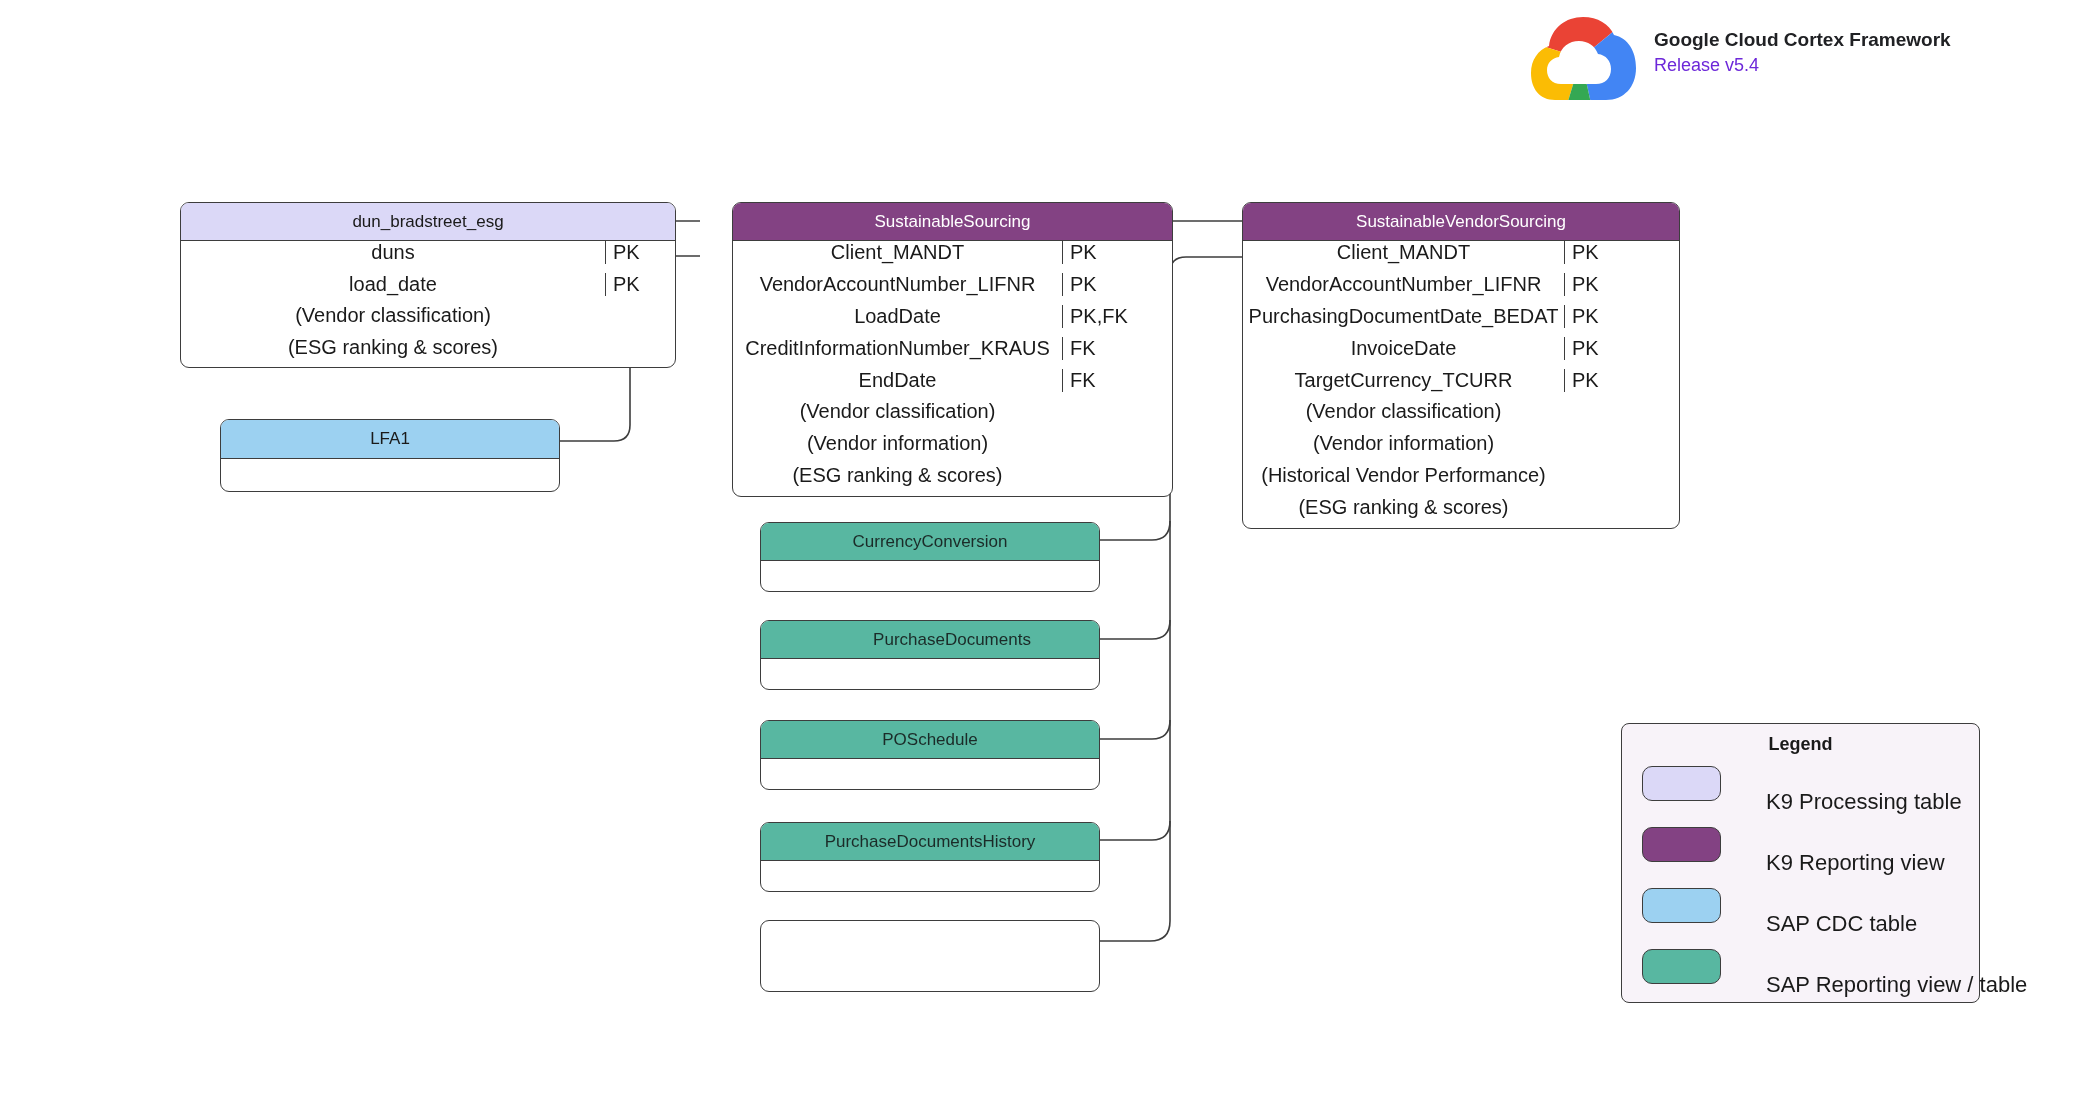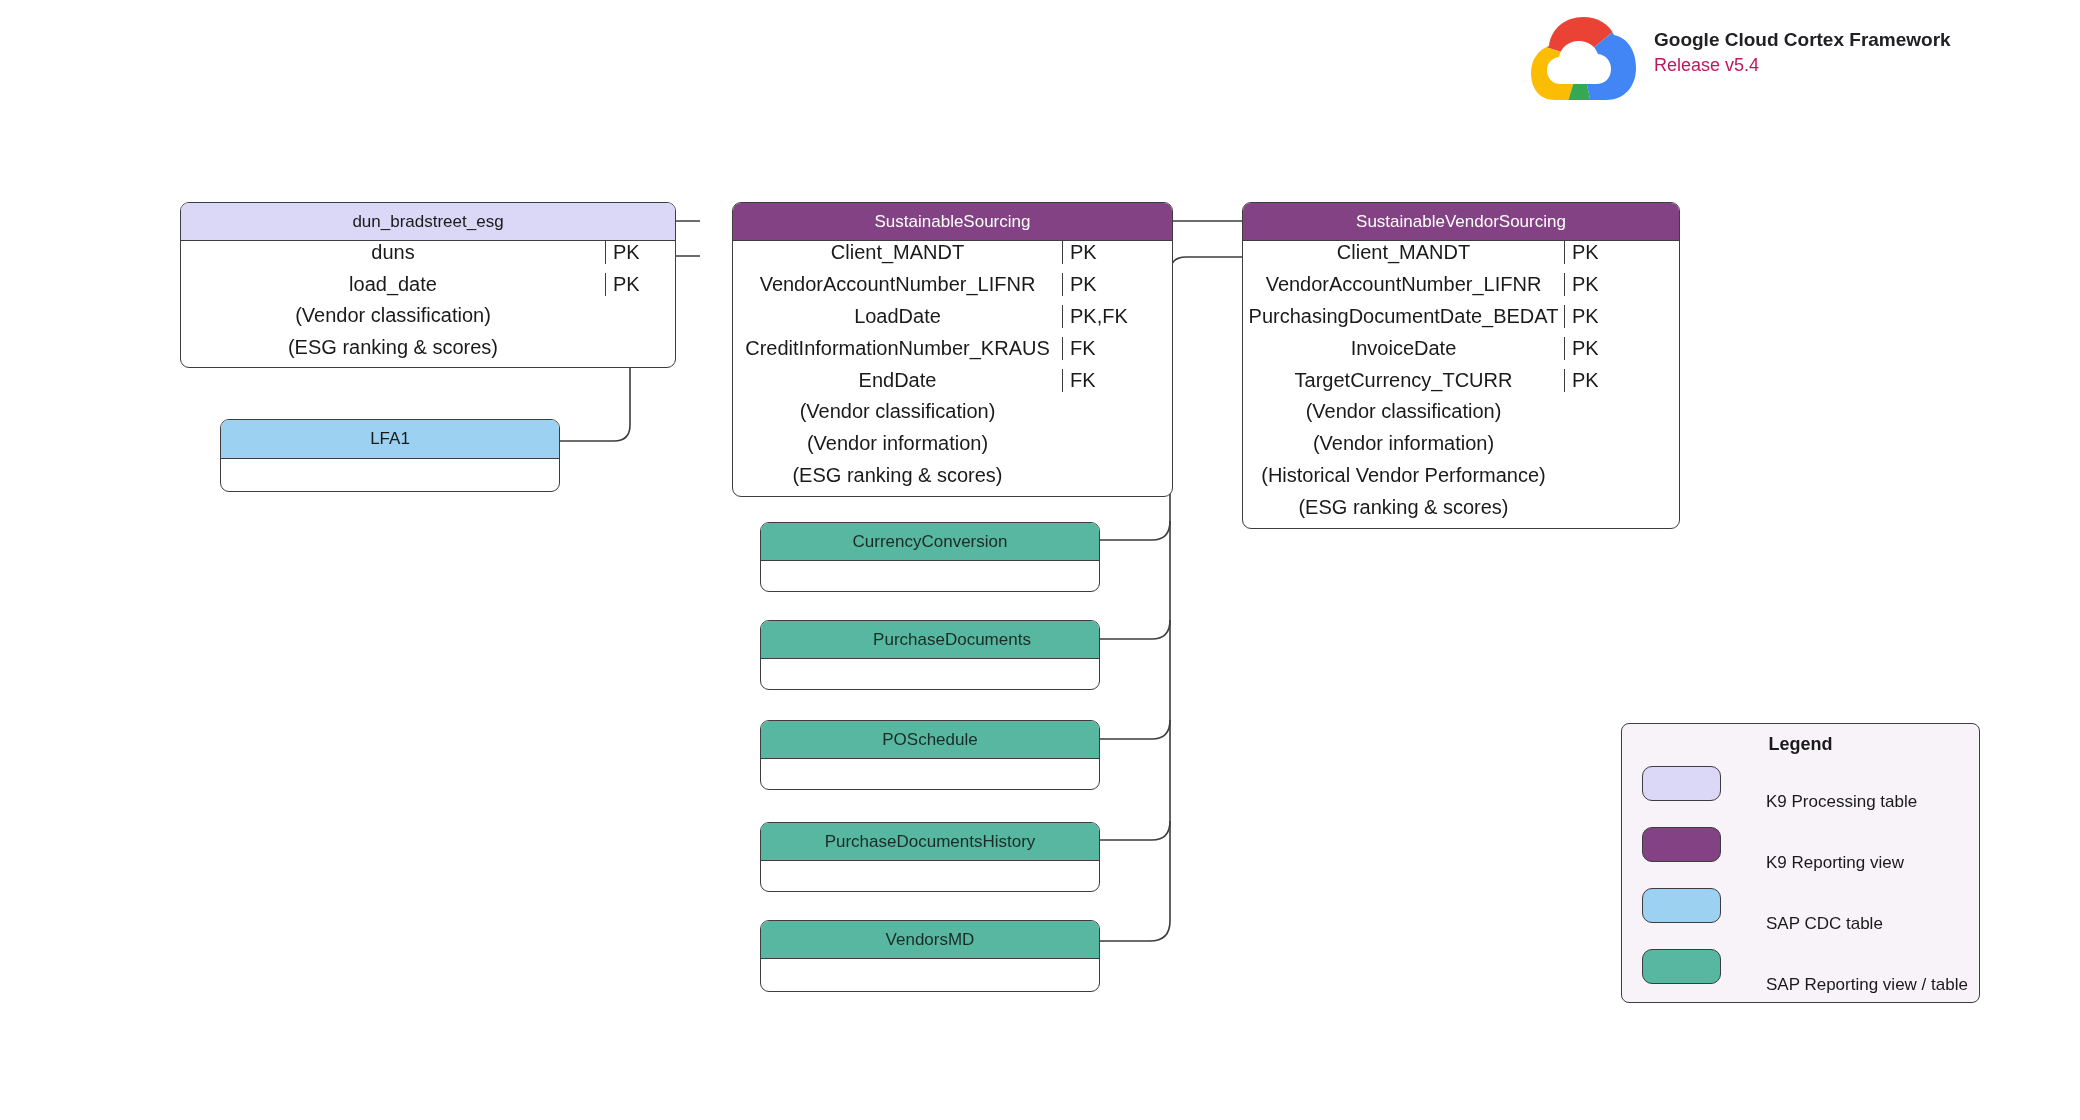--- a/index.html
+++ b/index.html
@@ -8,21 +8,21 @@
 
   
   #connectors{position:absolute;left:0;top:0;width:2080px;height:1120px;}
   #connectors path{fill:none;stroke:#3d3d3d;stroke-width:1.6px;}
 
   
   .brand{position:absolute;left:1528px;top:10px;display:flex;align-items:center;}
   .brand .logo{width:110px;height:93px;display:block;}
   .brand-text{margin-left:16px;margin-top:-8px;}
   .brand-title{font-size:19px;font-weight:bold;color:#202124;line-height:1.3;}
-  .brand-sub{font-size:18px;color:#be185d;line-height:1.35;}
+  .brand-sub{font-size:18px;color:#6d28d9;line-height:1.35;}
 
   
   .entity{position:absolute;box-sizing:border-box;border:1.6px solid #3d3d3d;border-radius:9px;
           background:#fff;display:flex;flex-direction:column;overflow:hidden;}
   .entity-header{flex:0 0 auto;display:flex;align-items:center;justify-content:center;
           border-bottom:1.6px solid #3d3d3d;font-size:17px;box-sizing:border-box;}
   .entity-body{flex:1 1 auto;display:flex;flex-direction:column;}
   .entity-row{flex:1 1 0;display:flex;align-items:flex-start;font-size:20px;}
   .row-name{flex:1 1 auto;display:flex;align-items:center;justify-content:center;white-space:nowrap;}
   .row-key{flex:0 0 auto;border-left:1.6px solid #3d3d3d;display:flex;align-items:center;
@@ -36,21 +36,21 @@
   
   .legend{position:absolute;left:1621px;top:723px;width:359px;height:280px;box-sizing:border-box;
           background:#F8F3F9;border:1.6px solid #3d3d3d;border-radius:8px;padding:8px 0 0 0;}
   .legend-title{height:24px;line-height:24px;text-align:center;font-weight:bold;font-size:18px;margin-bottom:10px;color:#1a1a1a;}
   .legend-item{display:flex;align-items:center;height:35px;margin:0 0 26px 20px;}
   .legend-swatch{width:79px;height:35px;box-sizing:border-box;border:1.6px solid #3d3d3d;border-radius:10px;flex:0 0 auto;}
   .legend-swatch.k9_processing{background:var(--c-k9p,#DBD8F7);}
   .legend-swatch.k9_reporting{background:var(--c-k9r,#834283);}
   .legend-swatch.sap_cdc{background:var(--c-cdc,#9CD1F1);}
   .legend-swatch.sap_reporting{background:var(--c-sap,#58B7A1);}
-  .legend-label{margin-left:45px;font-size:17px;white-space:nowrap;color:#1a1a1a;margin-top:36px;}
+  .legend-label{margin-left:45px;font-size:22px;white-space:nowrap;color:#1a1a1a;margin-top:36px;}
 </style>
 </head>
 <body>
 
 <div id="stage">
 
   <svg id="connectors">
     <path d="M 600 221 H 700"></path>
     <path d="M 1141 221 H 1242"></path>
     <path d="M 560 441 H 614 Q 630 441 630 425 V 272 Q 630 256 646 256 H 700"></path>
@@ -196,21 +196,20 @@
       </div>
       <div class="entity sap_reporting" style="left: 760px; top: 720px; width: 340px; height: 70px;">
         <div class="entity-header" style="height: 38px; text-align: center;">POSchedule</div>
         <div class="entity-body"></div>
       </div>
       <div class="entity sap_reporting" style="left: 760px; top: 822px; width: 340px; height: 70px;">
         <div class="entity-header" style="height: 38px;">PurchaseDocumentsHistory</div>
         <div class="entity-body"></div>
       </div>
       <div class="entity sap_reporting" style="left: 760px; top: 920px; width: 340px; height: 72px;">
-        <div class="entity-header" style="height: 38px;">VendorsMD</div>
         <div class="entity-body"></div>
       </div>
     </div>
 
   <div class="legend">
     <div class="legend-title">Legend</div>
     <div class="legend-item">
       <span class="legend-swatch k9_processing"></span>
       <span class="legend-label">K9 Processing table</span>
     </div>

